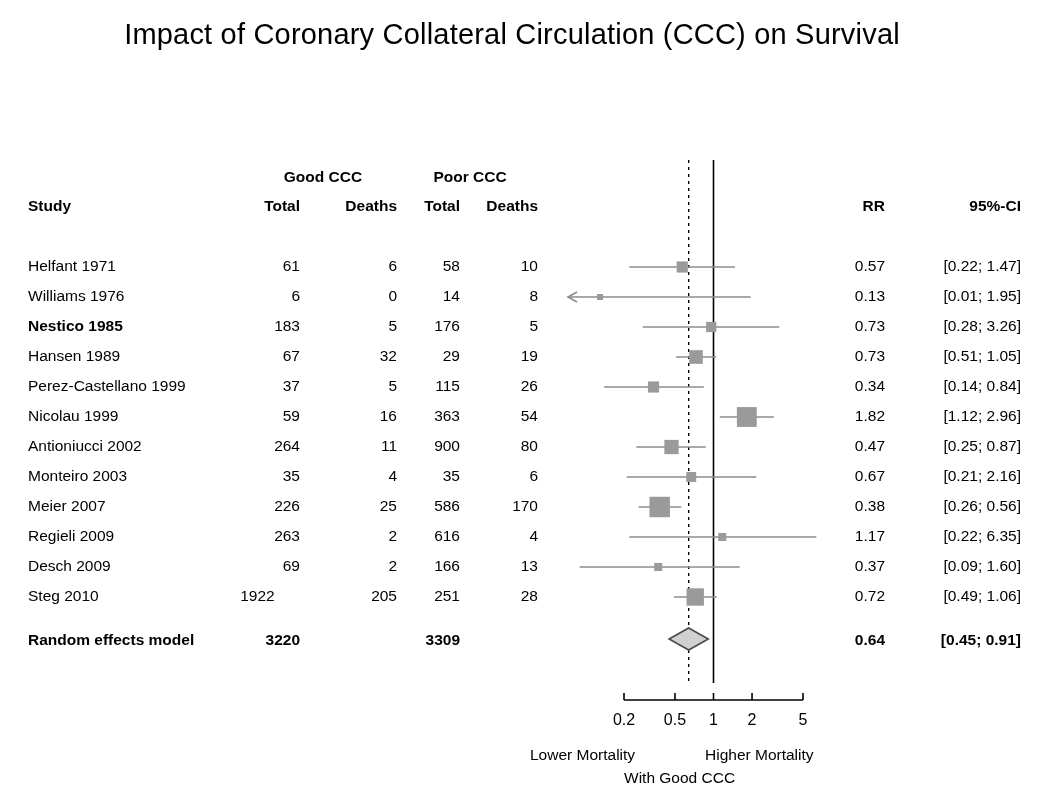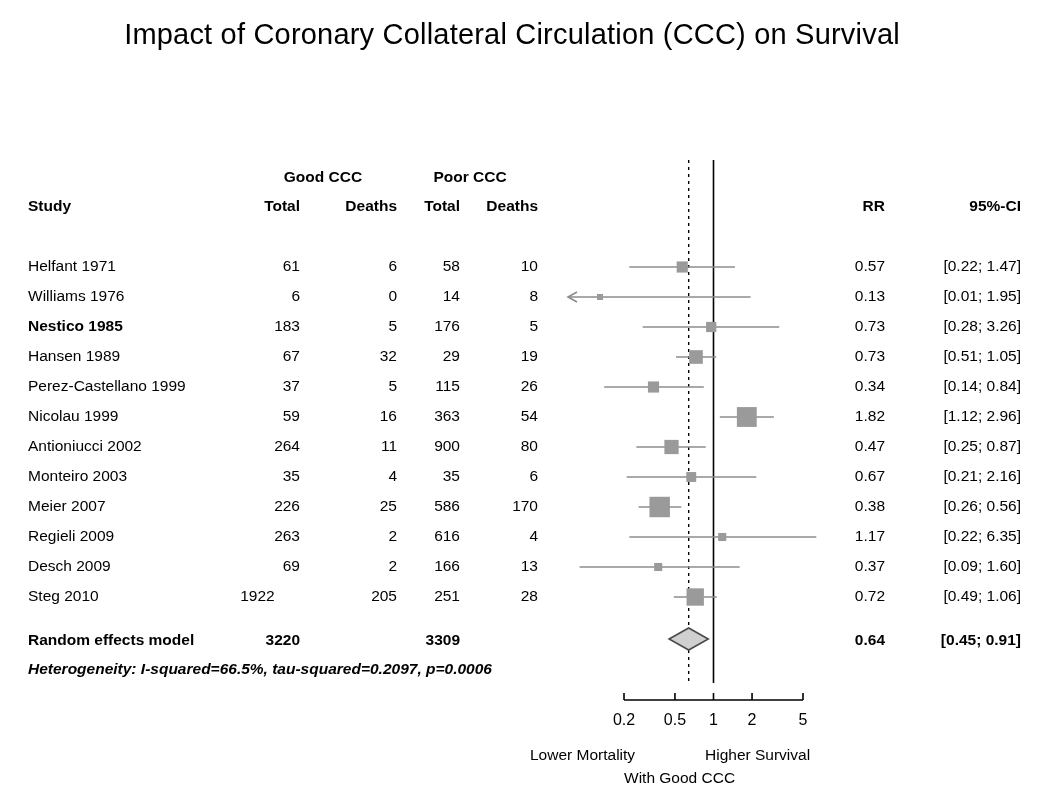--- a/index.html
+++ b/index.html
@@ -162,31 +162,30 @@
       <div class="txt col-rr" style="top: 579px;">0.72</div>
       <div class="txt col-ci" style="top: 579px;">[0.49; 1.06]</div>
     </div>
 
   <div class="txt bold col-study" style="top:623px">Random effects model</div>
   <div class="txt bold col-gtotal" style="top:623px">3220</div>
   <div class="txt bold col-ptotal" style="top:623px;left:380px;width:80px;">3309</div>
   <div class="txt bold col-rr" style="top:623px">0.64</div>
   <div class="txt bold col-ci" style="top:623px">[0.45; 0.91]</div>
 
-  <div class="txt italic" style="top:652px;left:28px">Heterogeneity: I-squared=66.5%, tau-squared=0.2097, p=0.0006</div>
 
   <div id="ticks">
       <div class="txt" style="top: 703px; left: 606px; width: 36px; text-align: center; font-size: 16px;">0.2</div>
       <div class="txt" style="top: 703px; left: 656.954px; width: 36px; text-align: center; font-size: 16px;">0.5</div>
       <div class="txt" style="top: 703px; left: 695.5px; width: 36px; text-align: center; font-size: 16px;">1</div>
       <div class="txt" style="top: 703px; left: 734.046px; width: 36px; text-align: center; font-size: 16px;">2</div>
       <div class="txt" style="top: 703px; left: 785px; width: 36px; text-align: center; font-size: 16px;">5</div>
     </div>
   <div class="txt" style="top:738px;left:530px;font-size:15.5px">Lower Mortality</div>
-  <div class="txt" style="top:738px;left:705px;font-size:15.5px">Higher Survival</div>
+  <div class="txt" style="top:738px;left:705px;font-size:15.5px">Higher Mortality</div>
   <div class="txt" style="top:761px;left:624px;font-size:15.5px">With Good CCC</div>
 
   <svg id="gfx" width="1040" height="800">
       <line x1="713.5" y1="152" x2="713.5" y2="675" stroke="#000000" stroke-width="1.6"></line>
       <line x1="688.6822077902747" y1="152" x2="688.6822077902747" y2="675" stroke="#000000" stroke-width="1.4" stroke-dasharray="3,4"></line>
       <line x1="629.3001492176769" y1="259" x2="734.9242404782264" y2="259" stroke="#8c8c8c" stroke-width="1.6"></line>
       <rect x="676.6608611503042" y="253.42" width="11.16" height="11.16" fill="#9a9a9a"></rect>
       <line x1="568" y1="289" x2="750.6376418958122" y2="289" stroke="#8c8c8c" stroke-width="1.6"></line>
       <polyline points="577,284 568,289 577,294" fill="none" stroke="#8c8c8c" stroke-width="1.6"></polyline>
       <rect x="597.0443874893165" y="286" width="6" height="6" fill="#9a9a9a"></rect>

